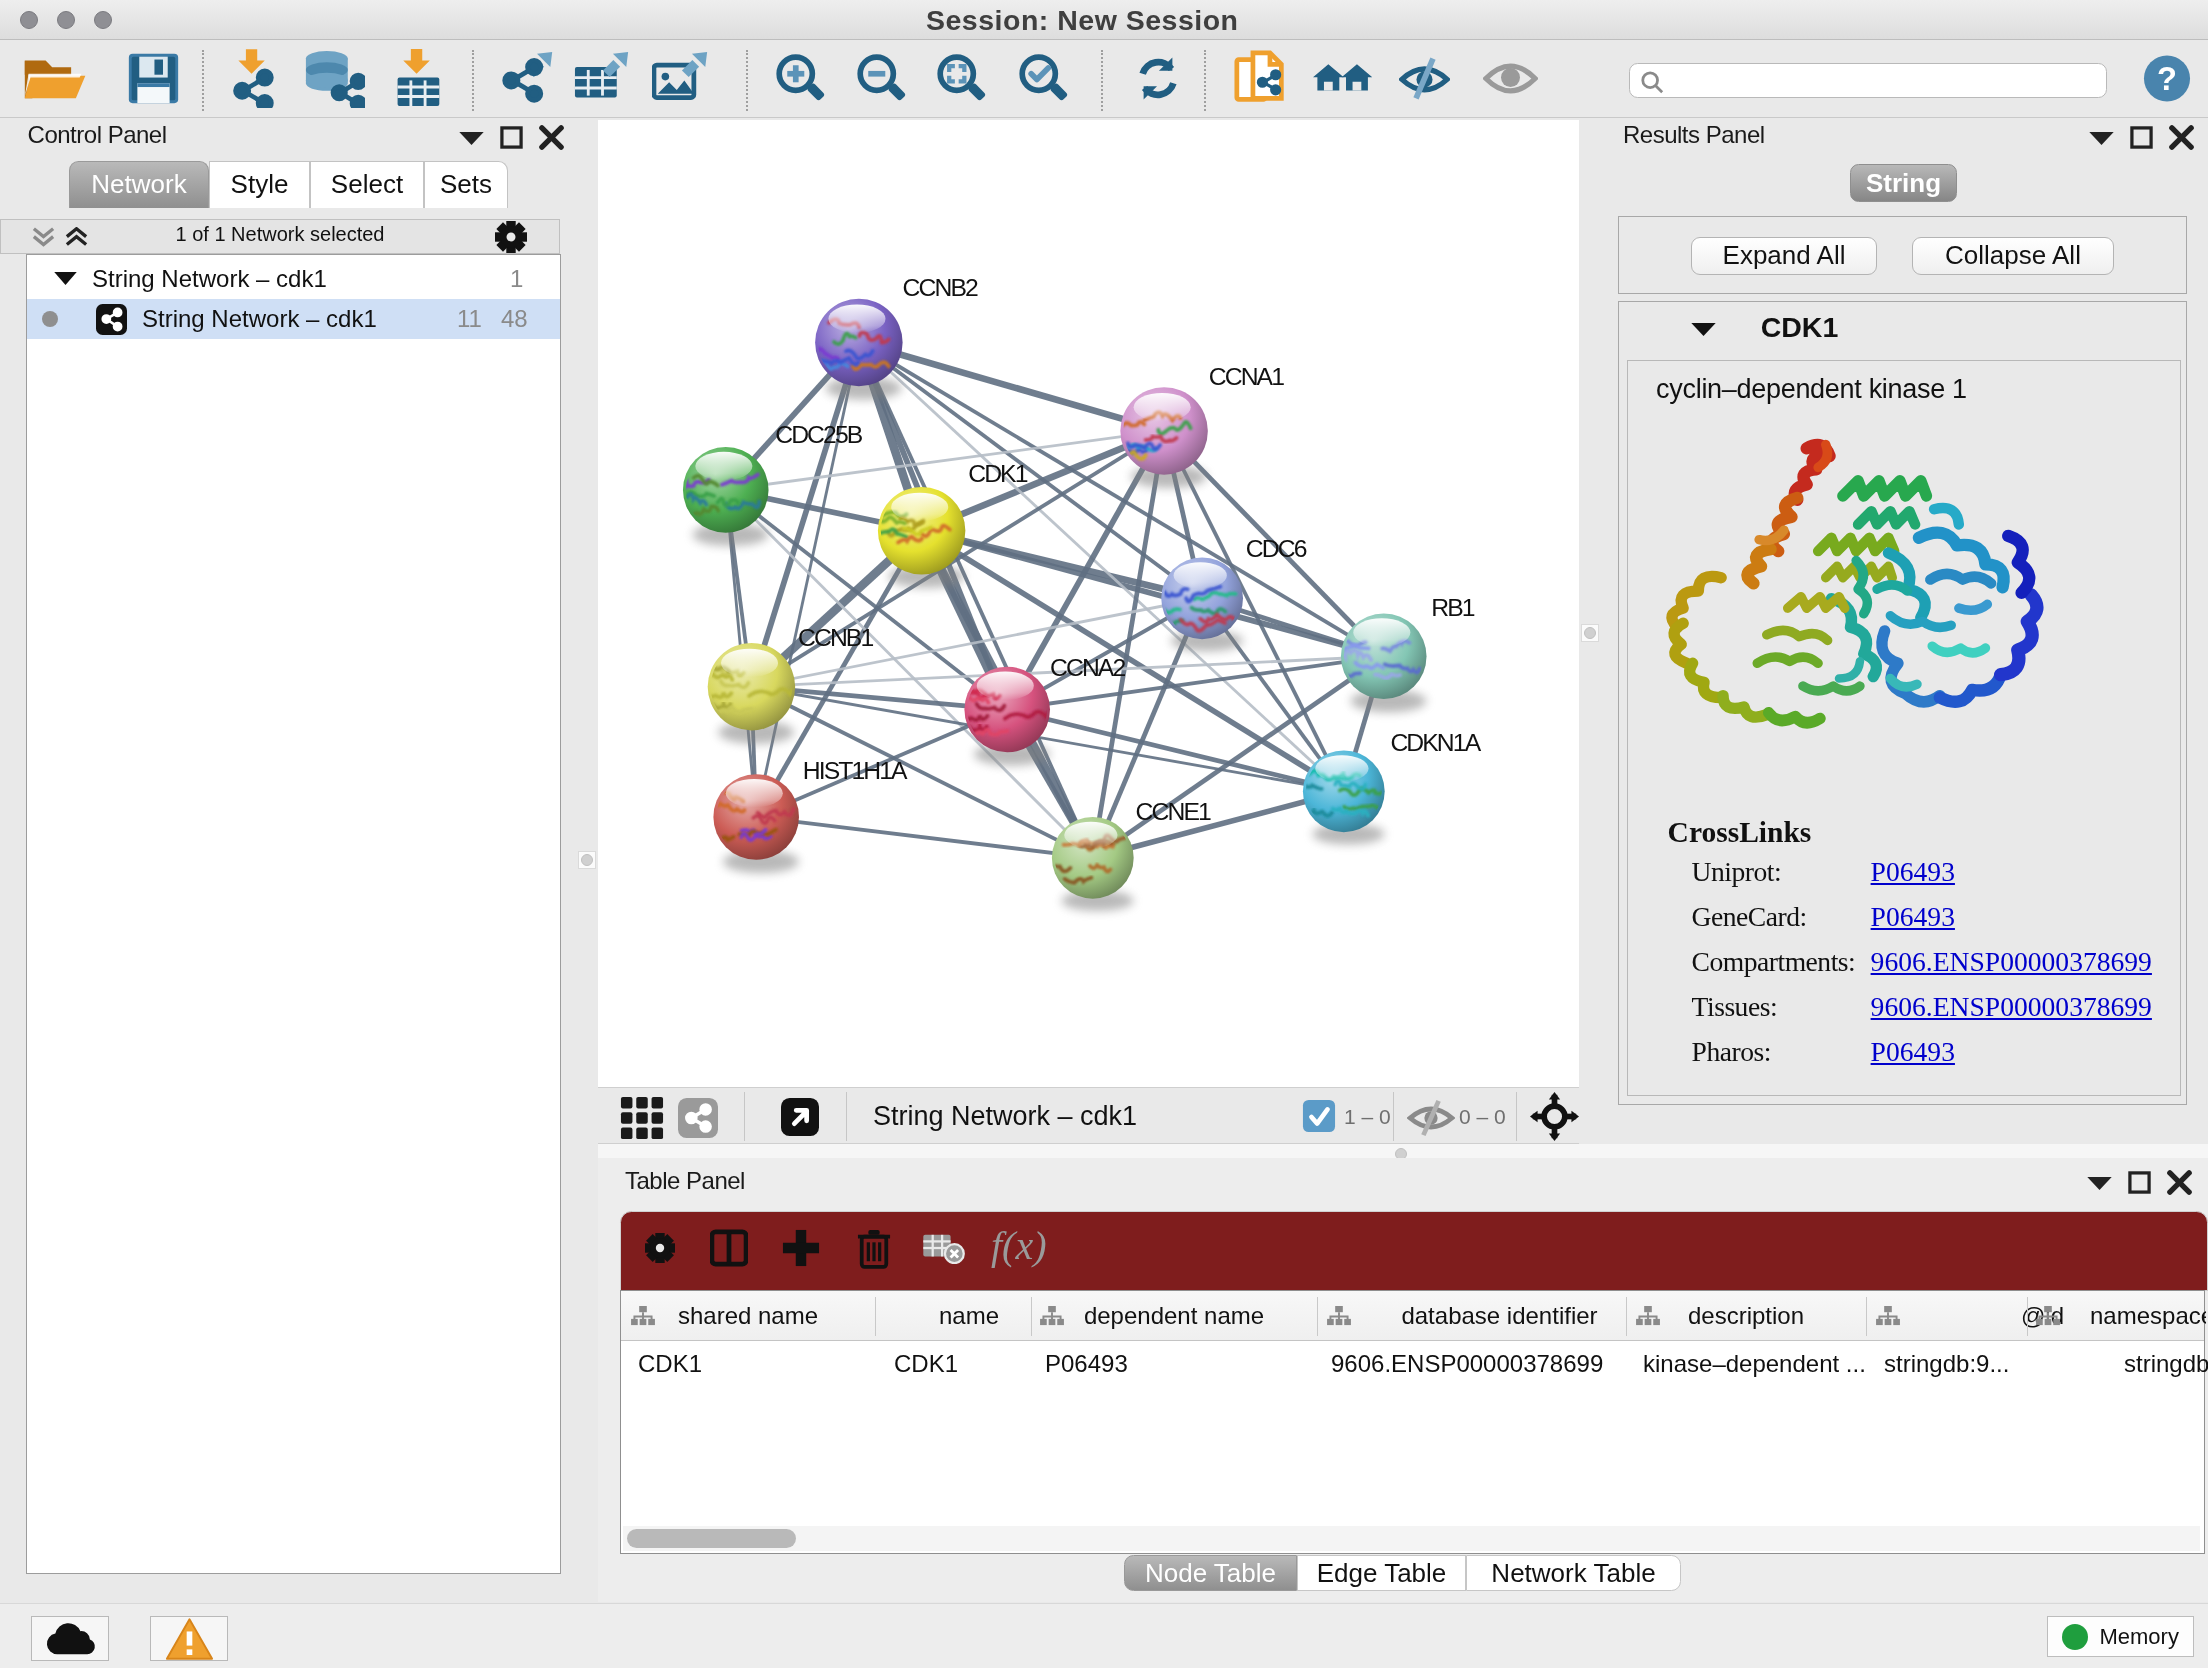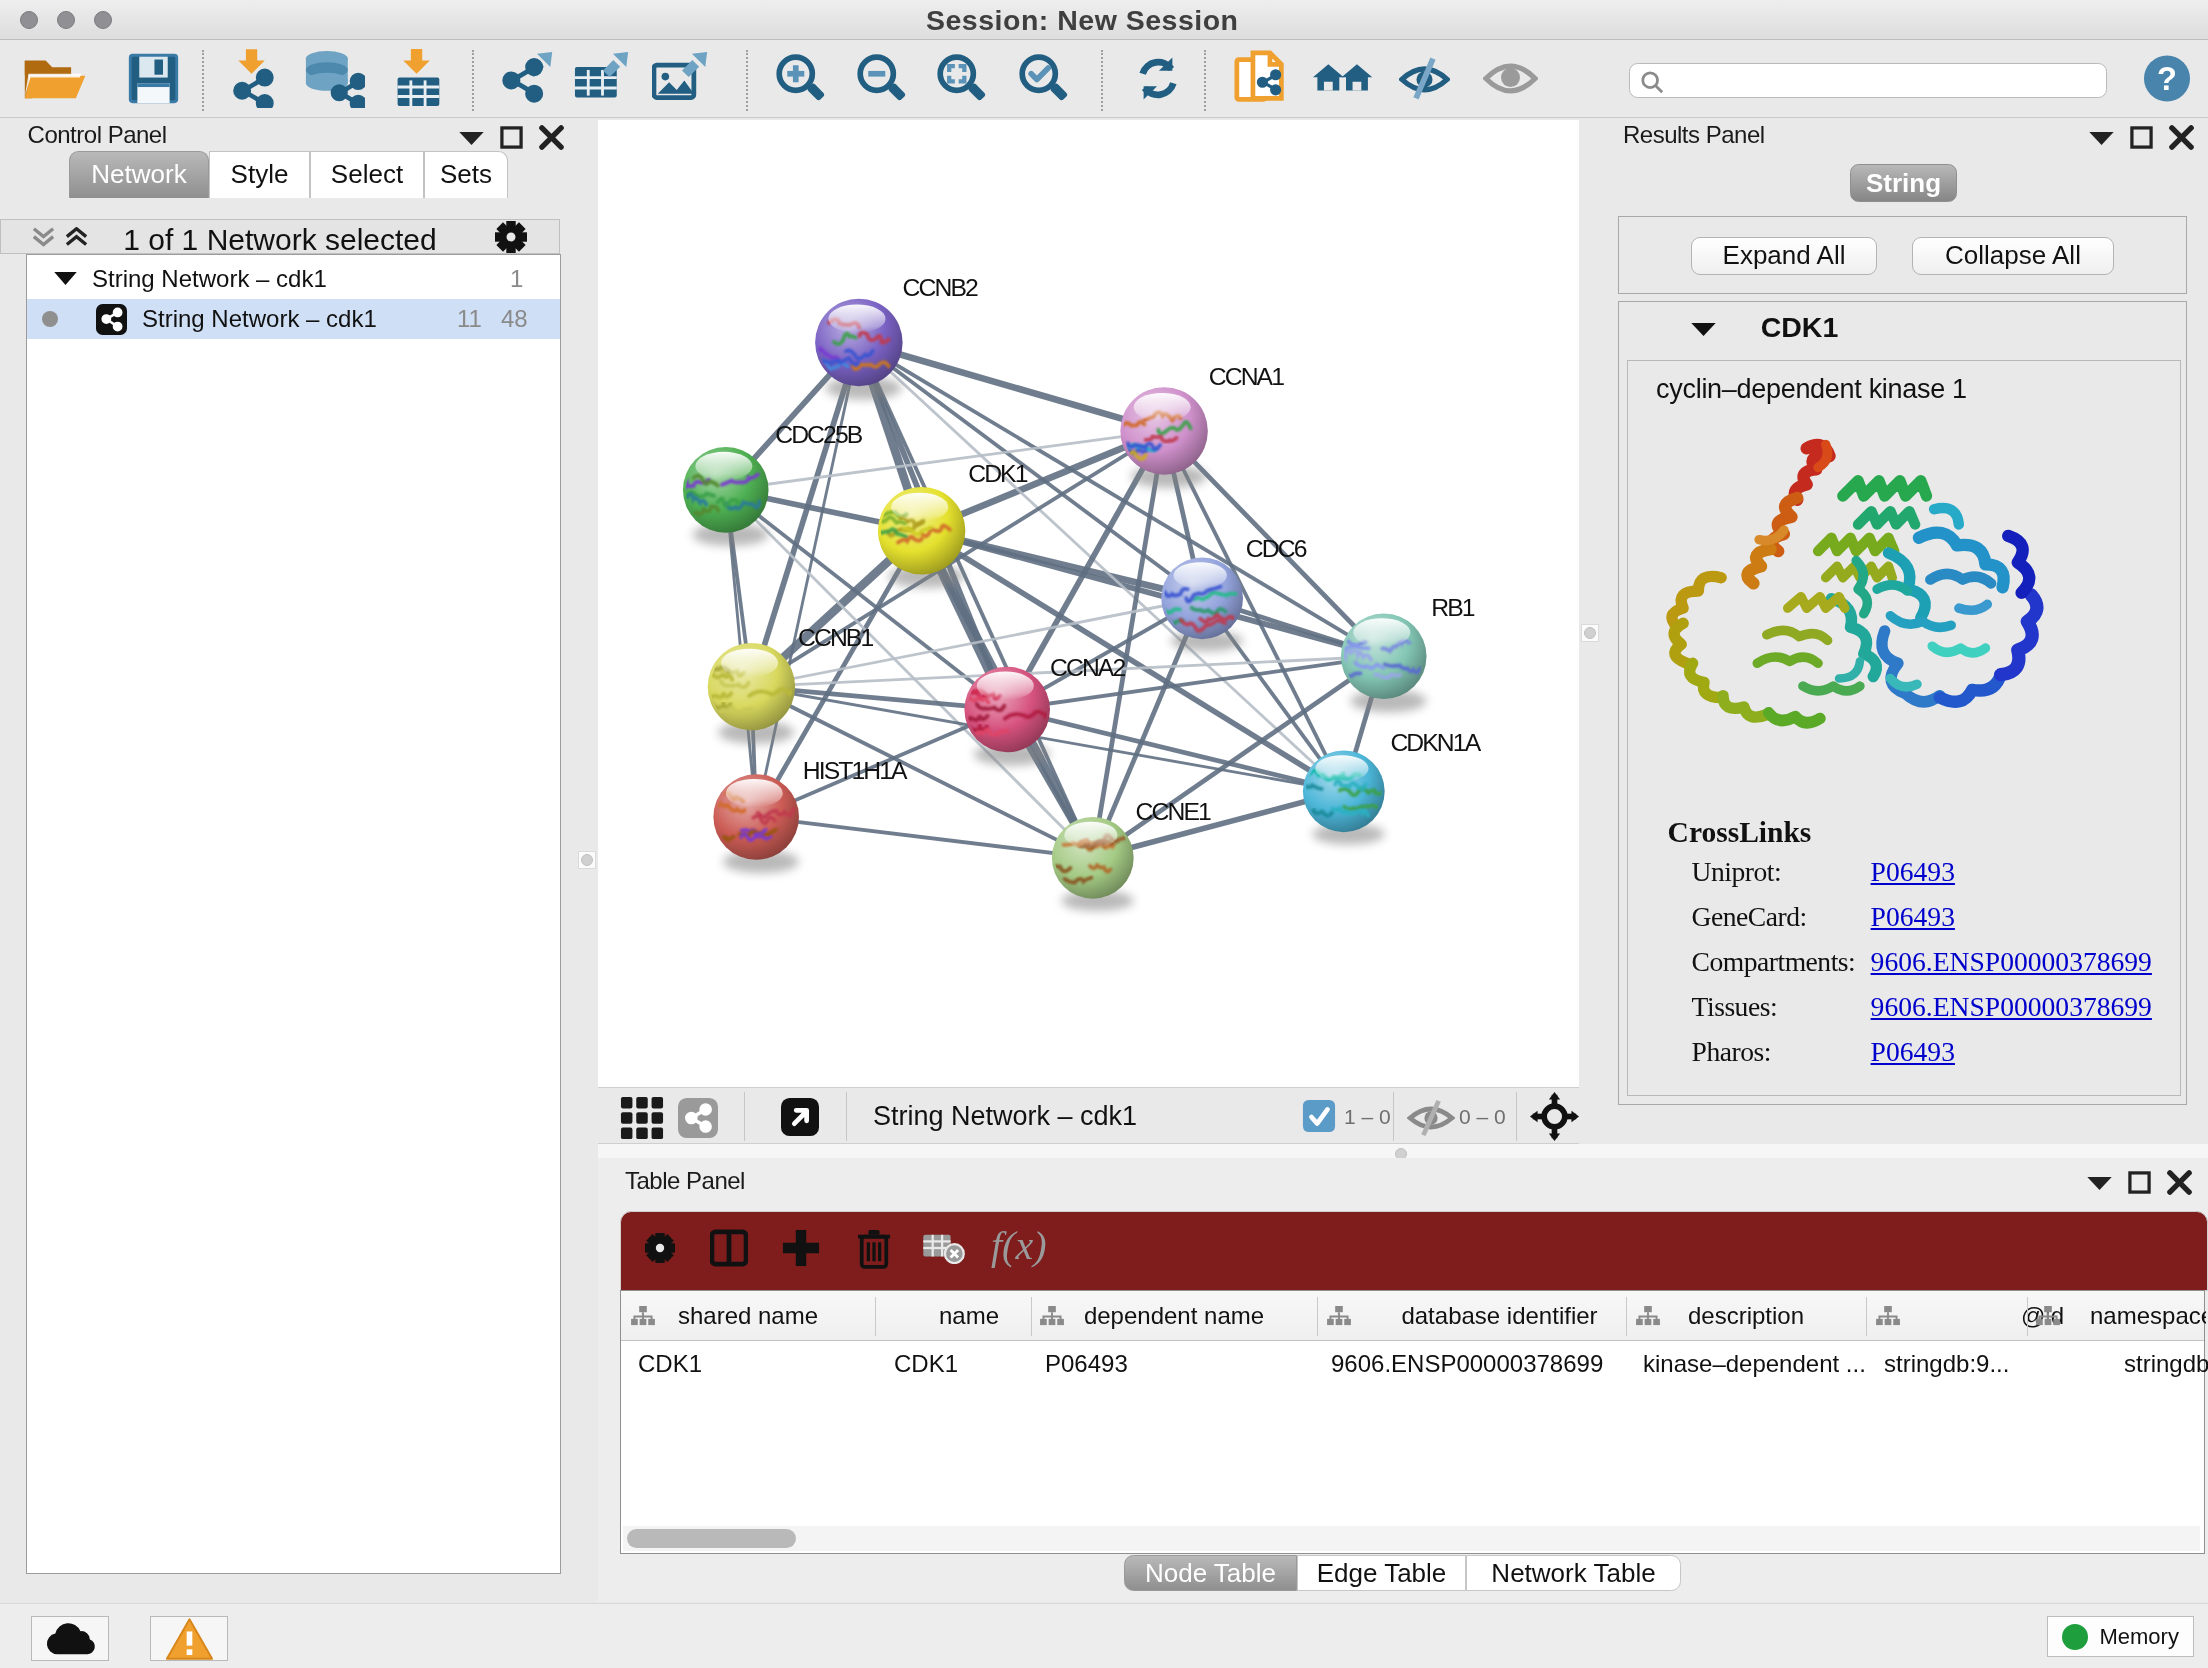--- a/index.html
+++ b/index.html
@@ -245,40 +245,40 @@
 <svg width="23" height="23" viewBox="0 0 24 24">
         <rect x="2" y="2" width="20" height="20" fill="none" stroke="#222" stroke-width="3.4"></rect>
       </svg>
 <svg width="25" height="25" viewBox="0 0 26 26">
         <g stroke="#222" stroke-width="5.6" stroke-linecap="round">
           <line x1="3" y1="3" x2="23" y2="23"></line>
           <line x1="23" y1="3" x2="3" y2="23"></line>
         </g>
       </svg>
     </div>
-<div class="tabs" style="left:69px;top:31px;">
+<div class="tabs" style="left:69px;top:41px;">
 <div class="tab sel" style="width:140px;">Network</div>
 <div class="tab" style="width:101px;">Style</div>
 <div class="tab" style="width:114px;">Select</div>
 <div class="tab last" style="width:84px;">Sets</div>
     </div>
 <div id="netbar">
 <svg class="abs" style="left:30px;top:6.7px;" width="25" height="21" viewBox="0 0 28 24">
         <g fill="none" stroke="#8a8a8a" stroke-width="3.8">
           <path d="M3,2 l11,9 11,-9"></path>
           <path d="M3,11 l11,9 11,-9"></path>
         </g>
       </svg>
 <svg class="abs" style="left:63px;top:6.7px;" width="25" height="21" viewBox="0 0 28 24">
         <g fill="none" stroke="#222" stroke-width="3.8">
           <path d="M3,11 l11,-9 11,9"></path>
           <path d="M3,20 l11,-9 11,9"></path>
         </g>
       </svg>
-<div class="abs" style="left:0;top:2.9px;width:100%;text-align:center;font-size:30px;color:#111;">1 of 1 Network selected</div>
+<div class="abs" style="left:0;top:2.9px;width:100%;text-align:center;font-size:20px;color:#111;">1 of 1 Network selected</div>
 <div class="abs" style="left:494px;top:1px;"><svg width="32" height="32" viewBox="0 0 34 34">
           <rect x="12.0" y="0" width="10" height="13" fill="#111" transform="rotate(0 17.0 17.0)"></rect>
           <rect x="12.0" y="0" width="10" height="13" fill="#111" transform="rotate(45 17.0 17.0)"></rect>
           <rect x="12.0" y="0" width="10" height="13" fill="#111" transform="rotate(90 17.0 17.0)"></rect>
           <rect x="12.0" y="0" width="10" height="13" fill="#111" transform="rotate(135 17.0 17.0)"></rect>
           <rect x="12.0" y="0" width="10" height="13" fill="#111" transform="rotate(180 17.0 17.0)"></rect>
           <rect x="12.0" y="0" width="10" height="13" fill="#111" transform="rotate(225 17.0 17.0)"></rect>
           <rect x="12.0" y="0" width="10" height="13" fill="#111" transform="rotate(270 17.0 17.0)"></rect>
           <rect x="12.0" y="0" width="10" height="13" fill="#111" transform="rotate(315 17.0 17.0)"></rect>
           <circle cx="17.0" cy="17.0" r="11.22" fill="#111"></circle>

